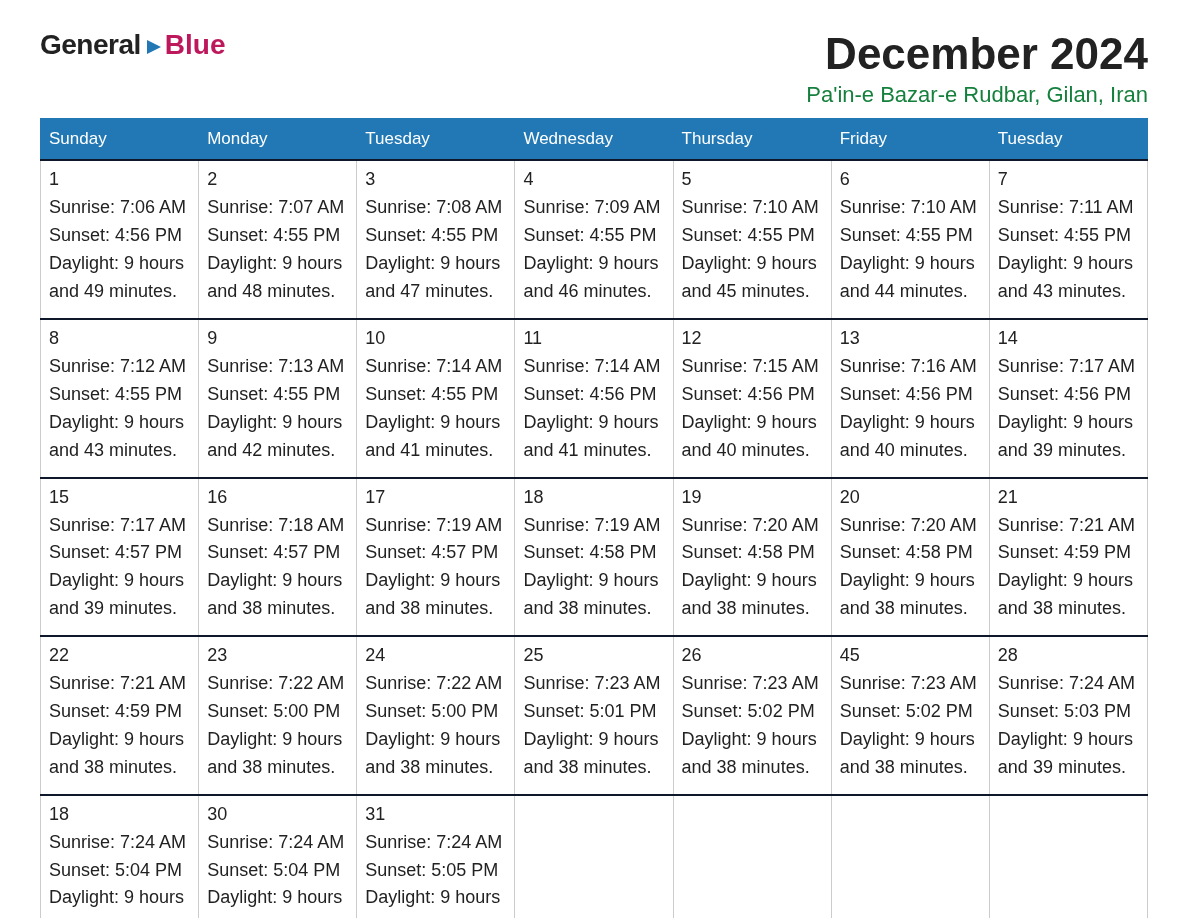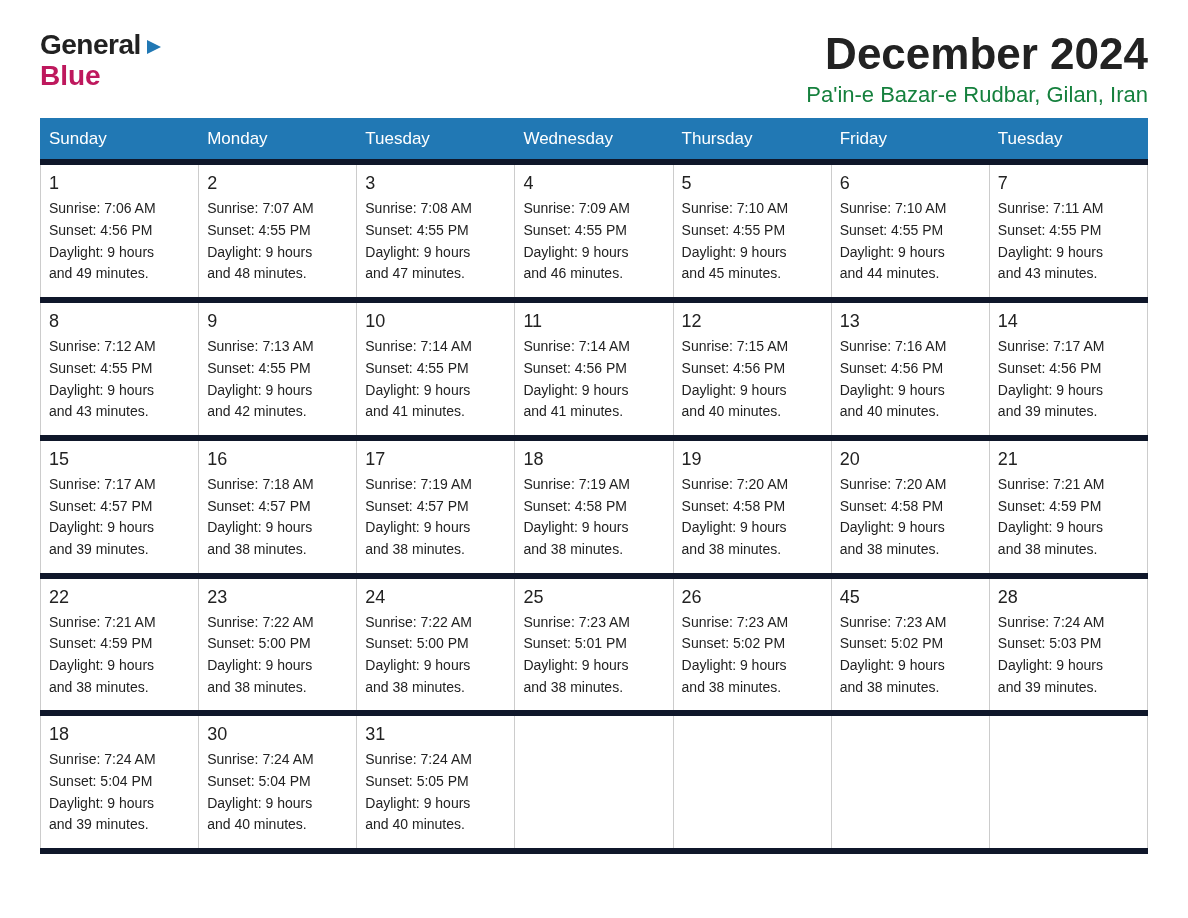--- a/index.html
+++ b/index.html
@@ -11,21 +11,21 @@
       min-height: 918px;
     }
     .header-row {
       display: flex;
       justify-content: space-between;
       align-items: flex-start;
       margin-bottom: 10px;
     }
     .logo {
       display: flex;
-      flex-direction: column;
+      flex-direction: row;
       line-height: 1.1;
     }
     .logo-general {
       font-size: 28px;
       font-weight: bold;
       color: #222;
       letter-spacing: -0.5px;
     }
     .logo-blue {
       font-size: 28px;
@@ -67,31 +67,31 @@
       vertical-align: top;
       padding: 8px 8px 12px 8px;
       border: 1px solid #ccc;
       width: 14.28%;
       min-height: 100px;
       font-size: 13.5px;
       color: #222;
       background: #fff;
     }
     .calendar-table tr {
-      border-bottom: 6px solid #0f172a;
+      border-bottom: 2px solid #0f172a;
       border-radius: 8px;
     }
     .day-number {
       font-size: 18px;
       font-weight: normal;
       margin-bottom: 4px;
       display: block;
     }
     .day-info {
-      font-size: 14px;
+      font-size: 18px;
       line-height: 1.55;
       color: #222;
     }
     .empty-cell {
       background: #fff;
     }
   </style>
 </head>
 <body>
 

